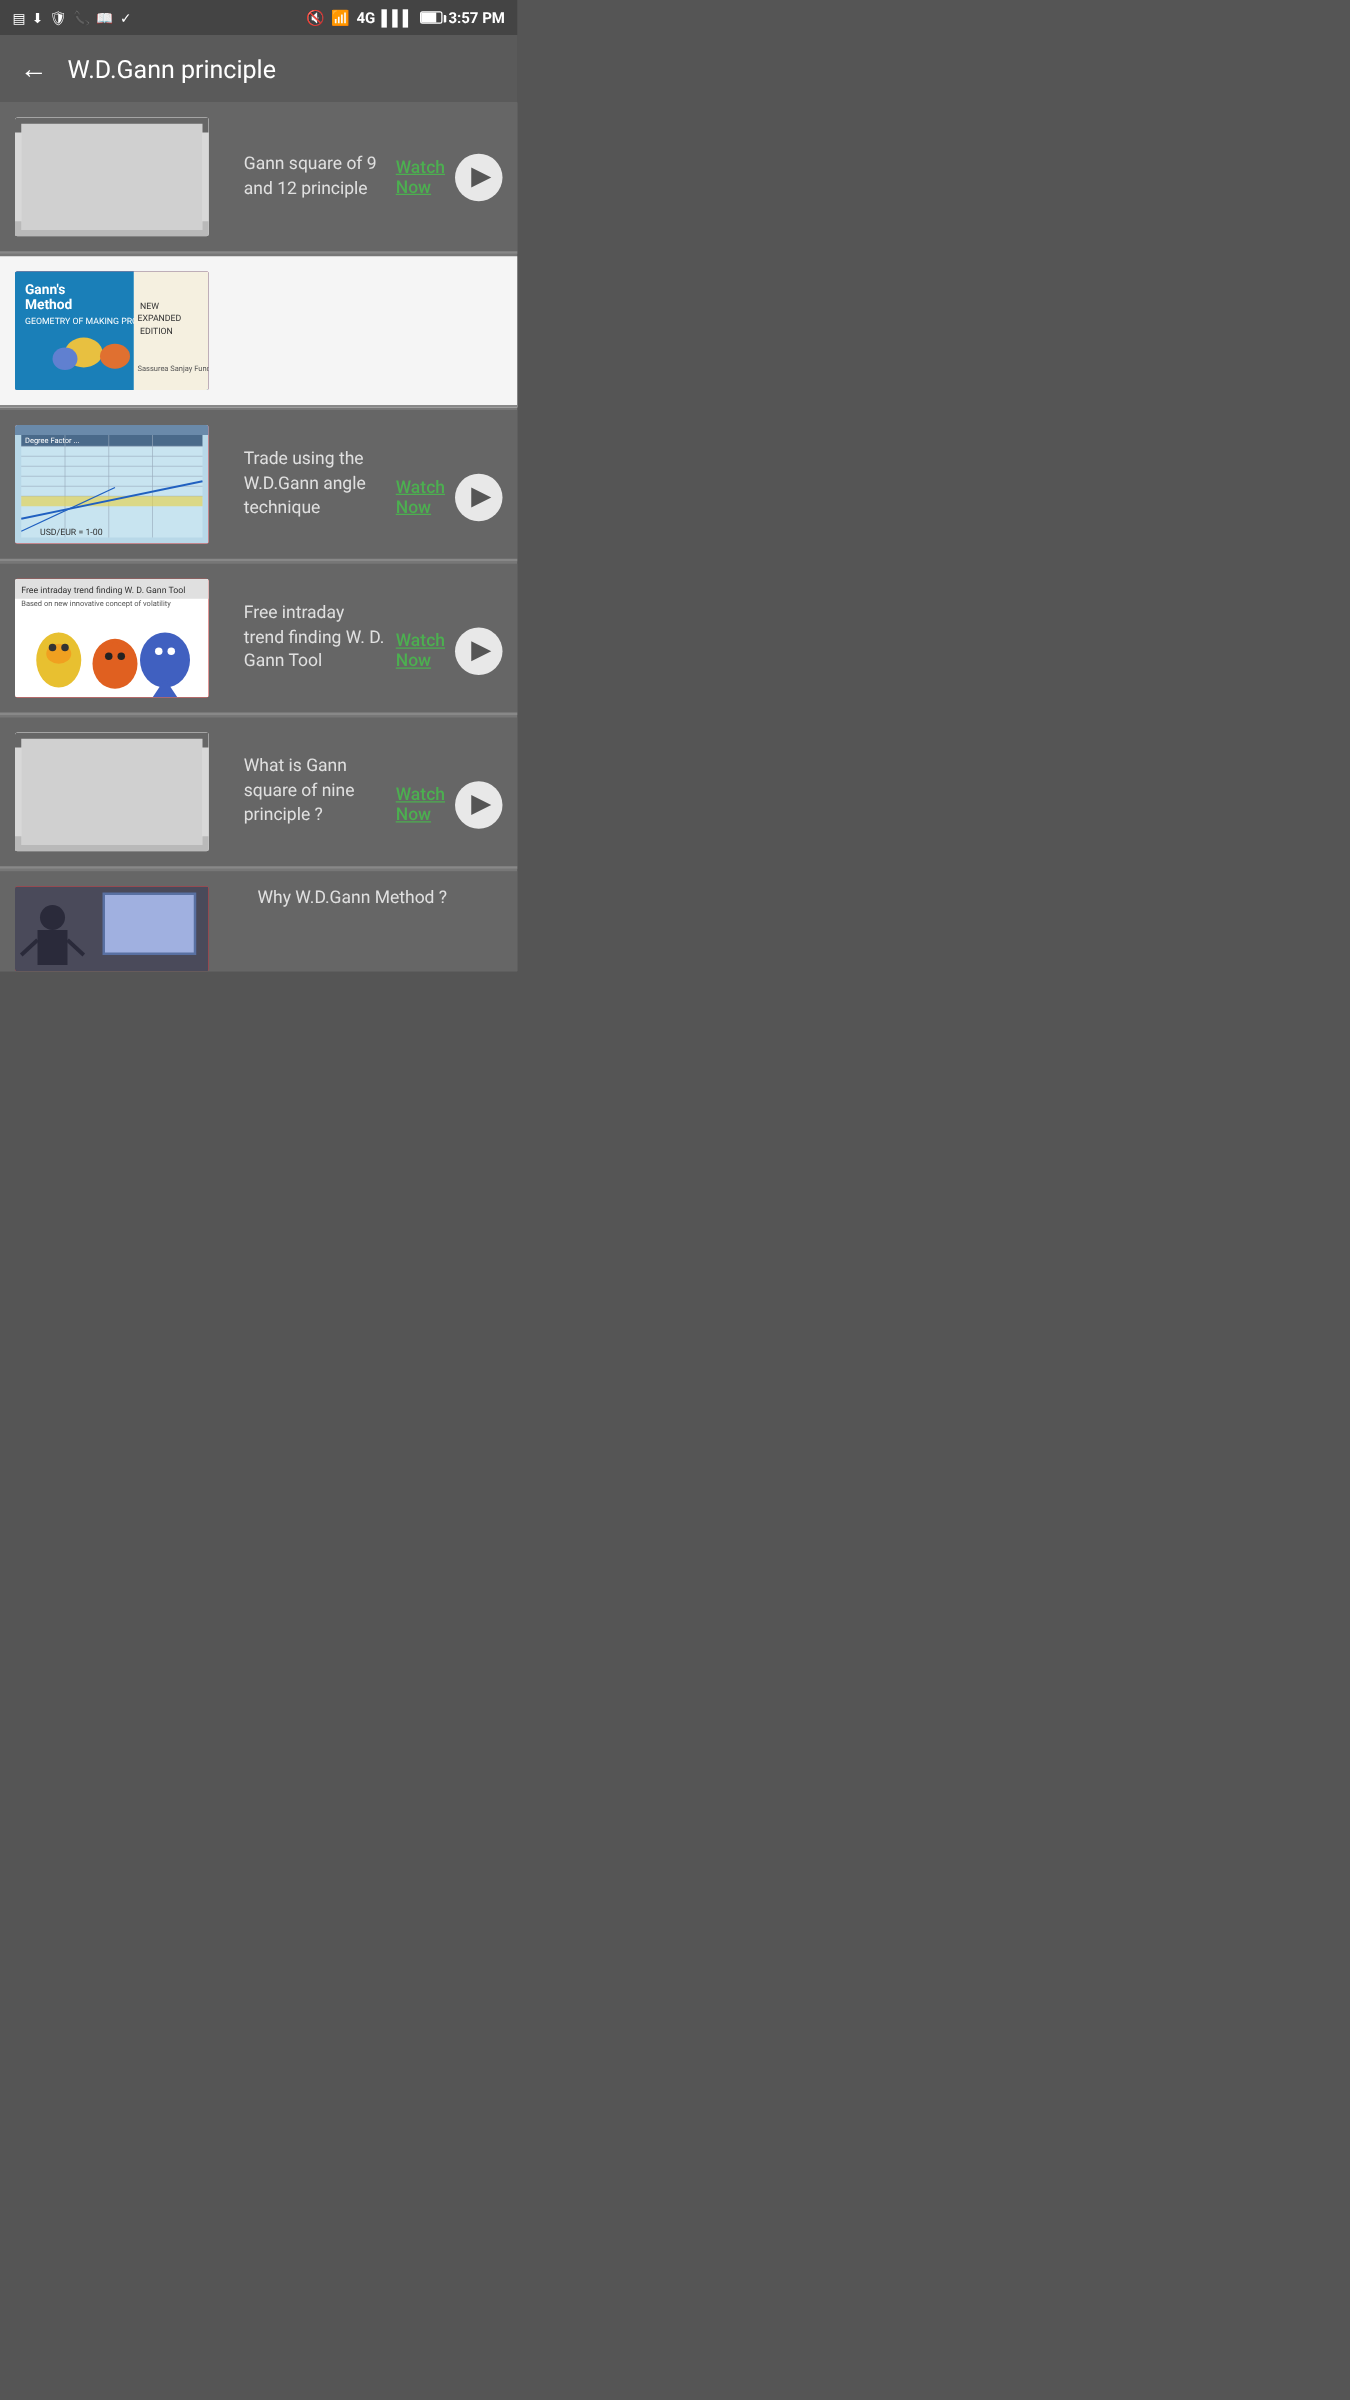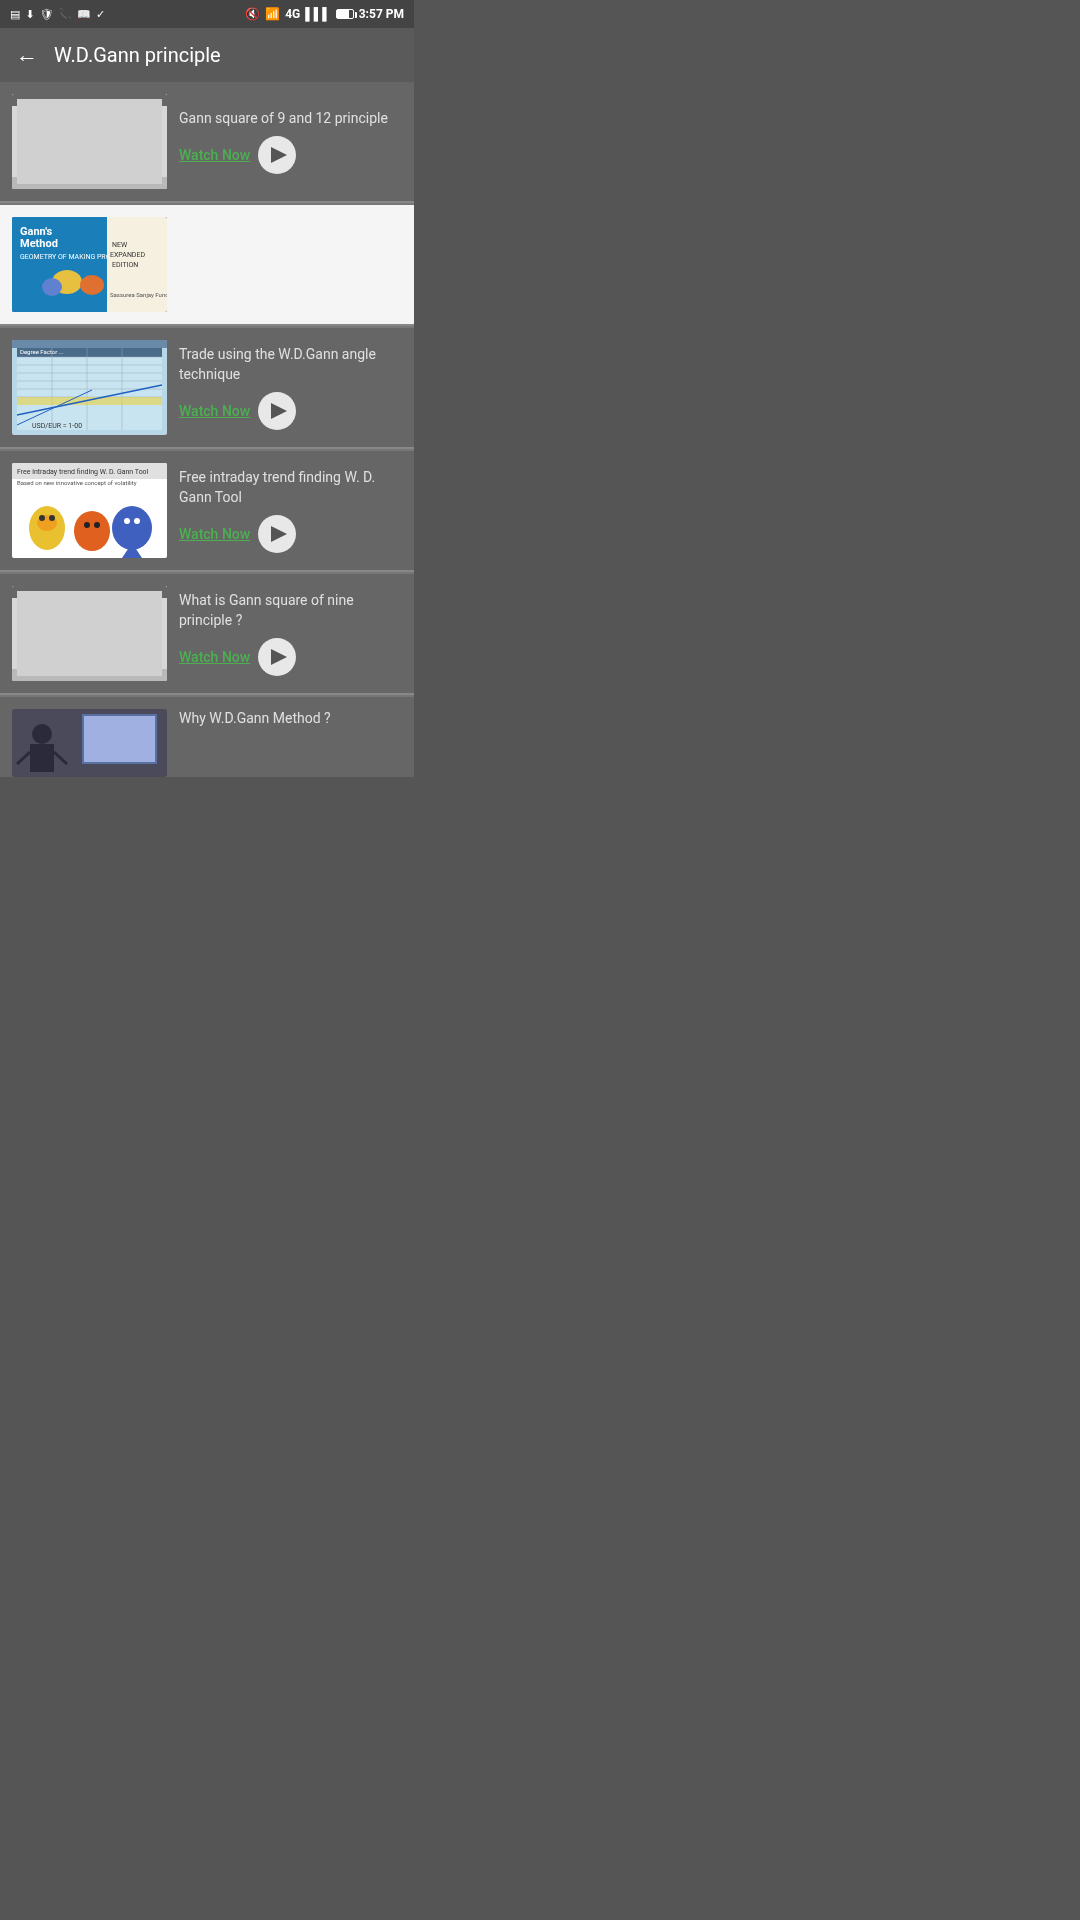--- a/index.html
+++ b/index.html
@@ -121,22 +121,22 @@
     .thumb-gann-sq::before {
       content: '';
       position: absolute;
       top: 5px; left: 5px; right: 5px; bottom: 5px;
       background: #d0d0d0;
     }
 
     .video-info {
       flex: 1;
       display: flex;
-      flex-direction: column;
       gap: 8px;
+      margin-left: 16px;
     }
 
     .video-title {
       font-size: 14px;
       color: #e0e0e0;
       font-weight: 400;
       line-height: 1.4;
     }
 
     .video-title.blue {
@@ -203,21 +203,21 @@
       width: 100%;
       height: 100%;
     }
 
     
     .video-item-partial {
       background: #666;
       display: flex;
       align-items: flex-start;
       padding: 12px 12px;
-      gap: 12px;
+      gap: 23px;
       height: 80px;
       overflow: hidden;
     }
   </style>
 </head>
 <body>
 
 <div class="status-bar">
   <div class="status-left">
     <span>▤</span>

